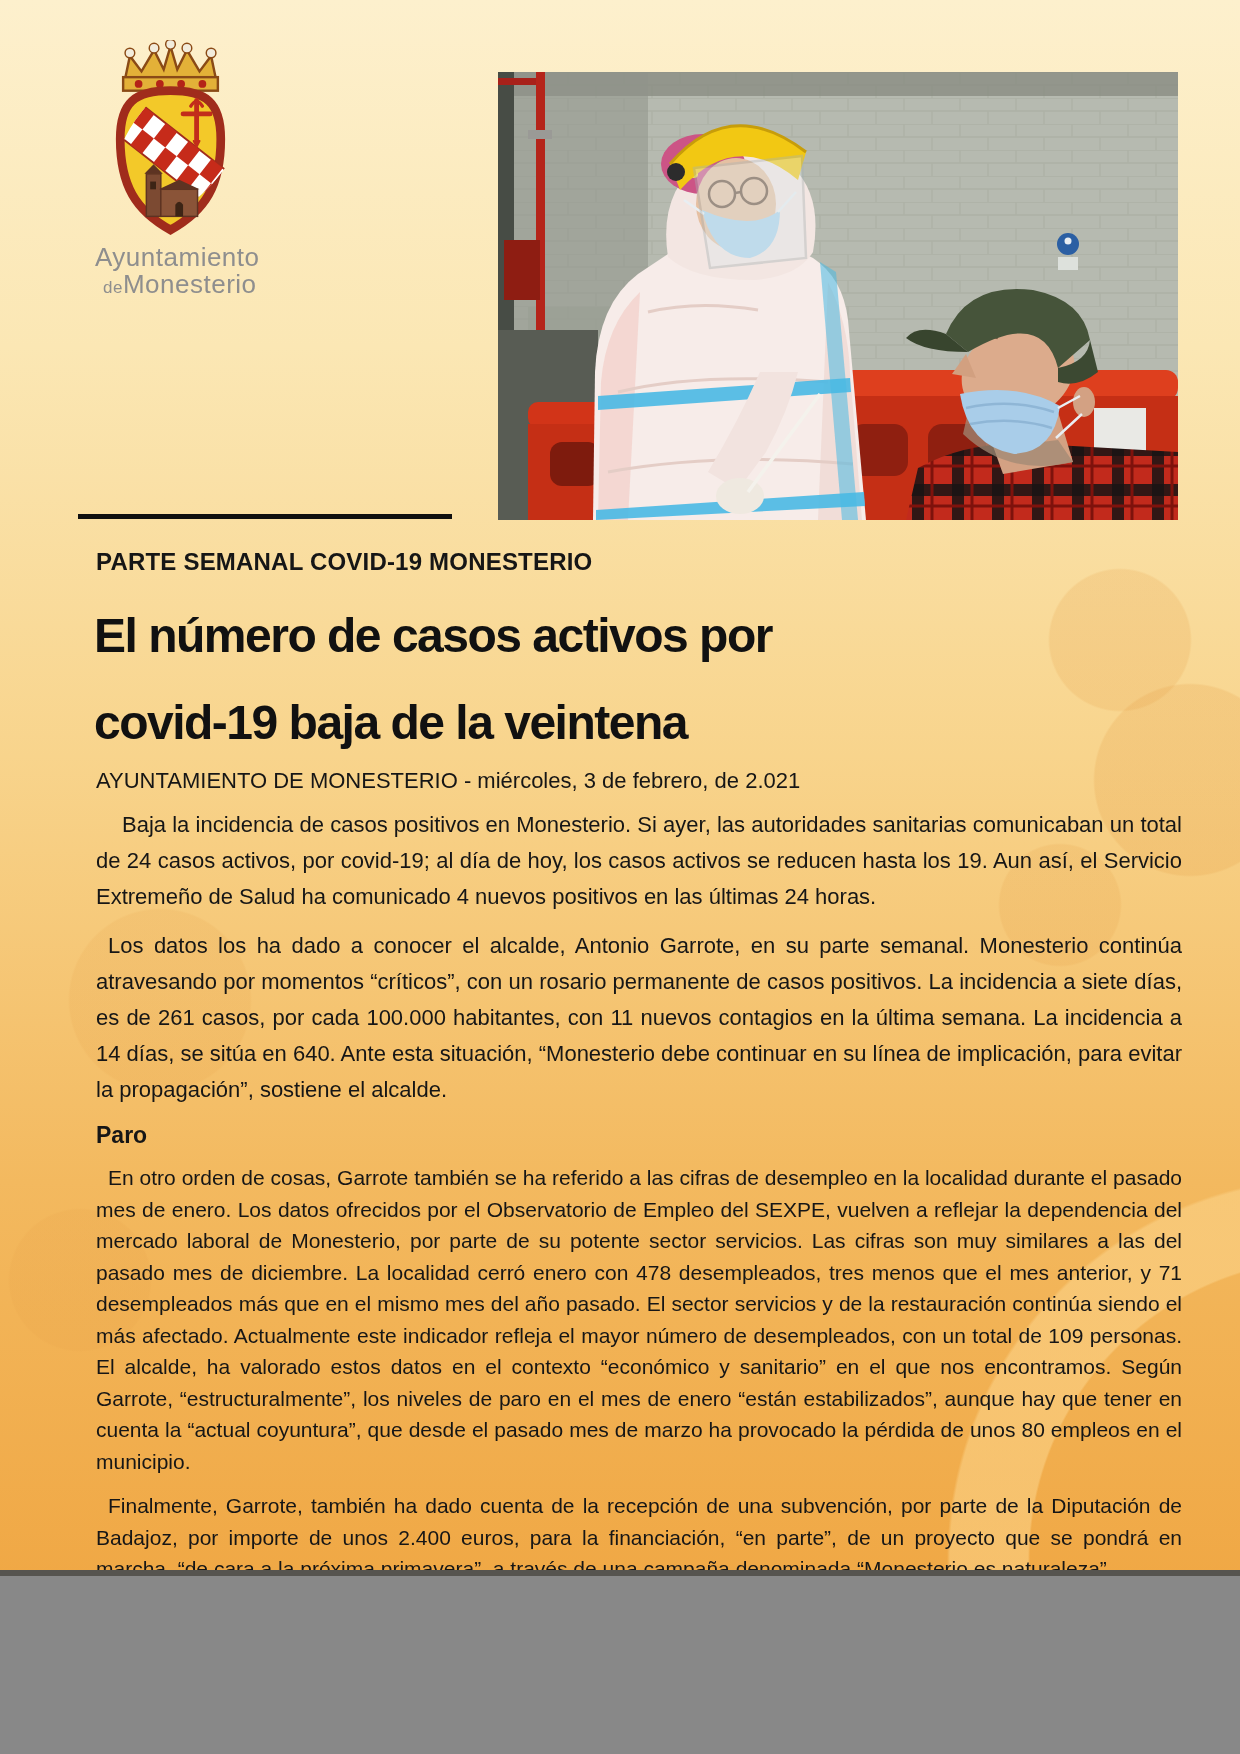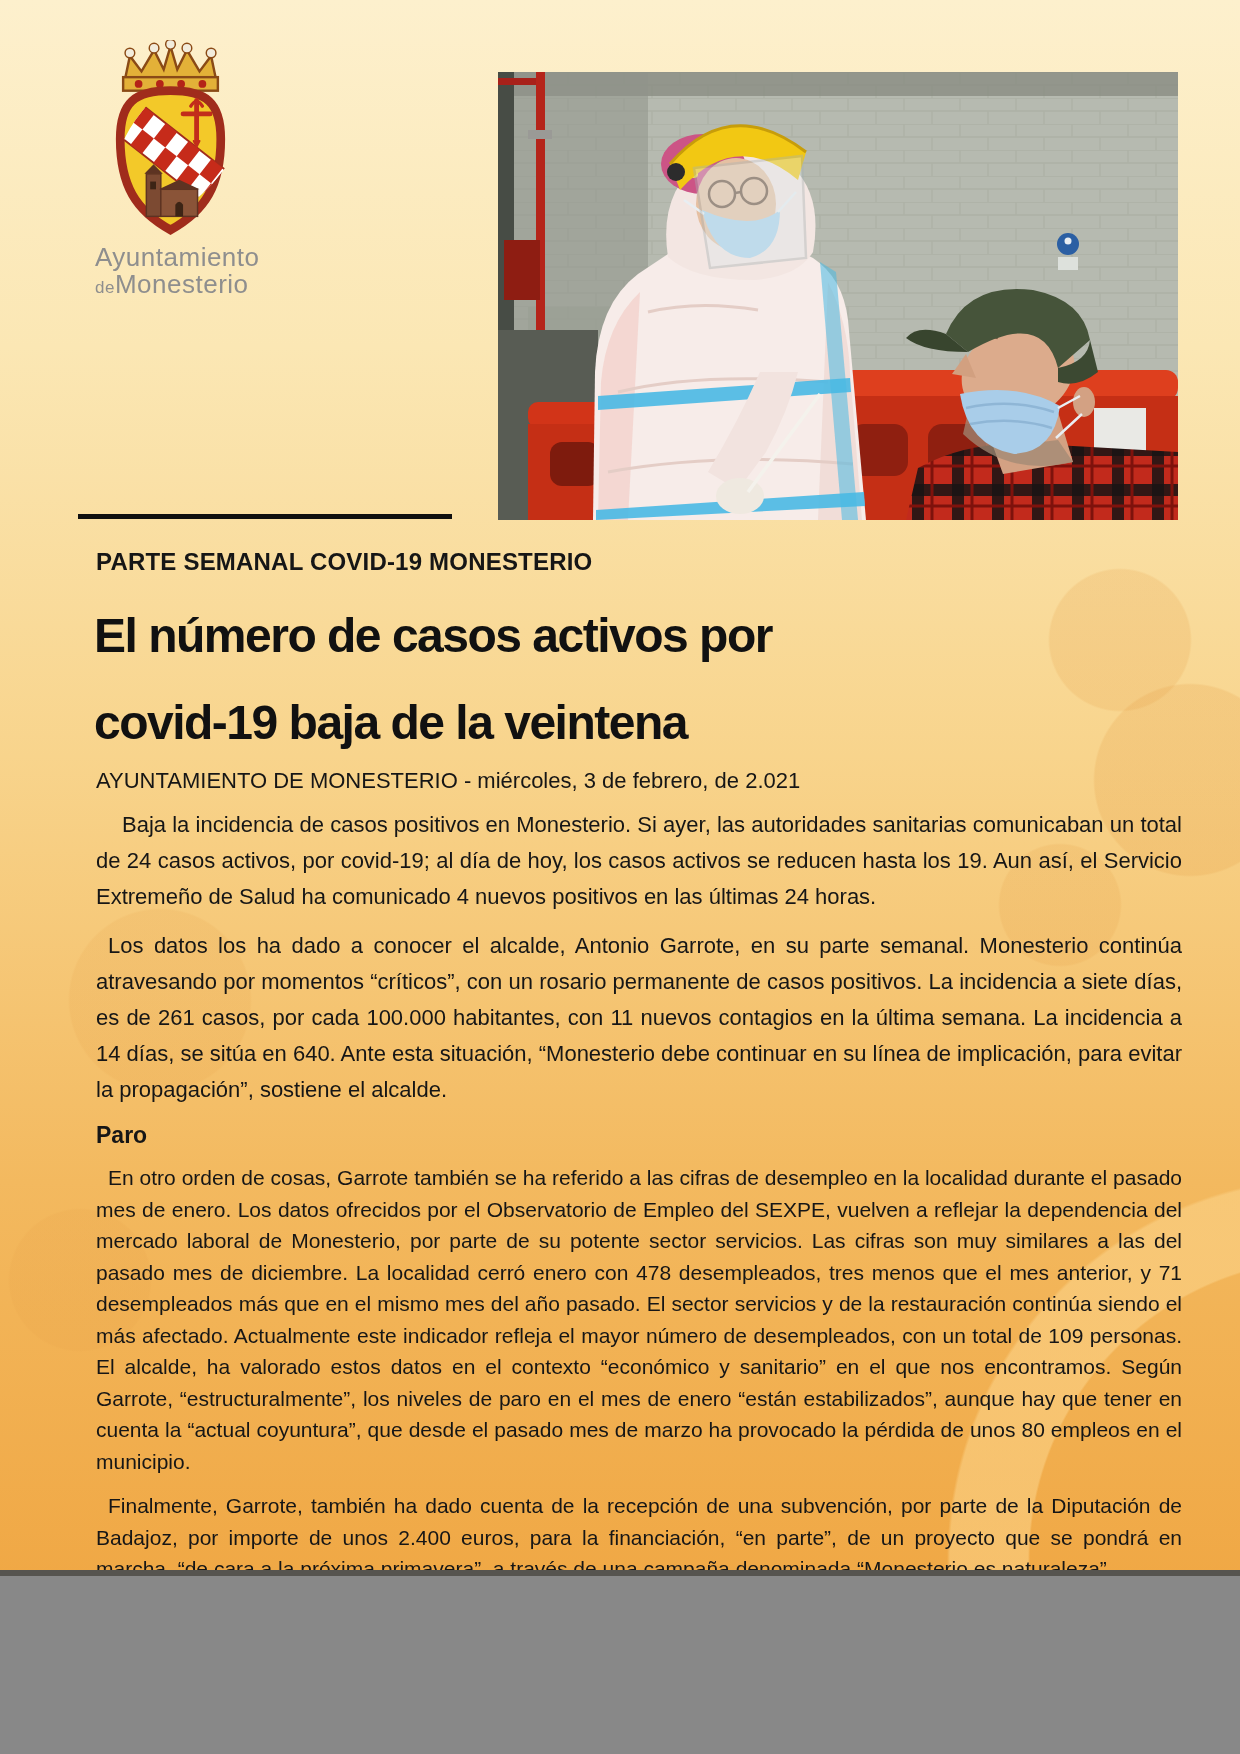--- a/index.html
+++ b/index.html
@@ -14,21 +14,21 @@
       radial-gradient(circle at 160px 1000px, rgba(228,158,70,.15) 0 90px, rgba(228,158,70,0) 92px),
       radial-gradient(circle at 80px 1280px, rgba(228,158,70,.15) 0 70px, rgba(228,158,70,0) 72px),
       linear-gradient(180deg,#fdf0cd 0%,#fbe7b4 22%,#f8d48c 48%,#f3b95f 75%,#f0a845 100%);
   }
   
   .logo{position:absolute;left:95px;top:40px;width:150px;}
   .logo svg{display:block;margin:0 auto;}
   .logo-text{margin-top:4px;text-align:center;color:#8e8e8e;line-height:1.05;}
   .logo-line1{font-size:26px;letter-spacing:.5px;}
   .logo-line2{font-size:26px;letter-spacing:.5px;}
-  .logo-de{font-size:17px;}
+  .logo-de{font-size:17px;margin-left:8px;}
   
   .stats{position:absolute;left:80px;top:296px;width:342px;}
   .stat-row{display:flex;justify-content:space-between;height:51px;align-items:flex-start;}
   .stat-label,.stat-value{font-size:28px;font-weight:700;color:#101010;letter-spacing:.2px;}
   .stats-divider{position:absolute;left:78px;top:514px;width:374px;height:5px;background:#101010;}
   
   .photo{position:absolute;left:498px;top:72px;width:680px;height:448px;overflow:hidden;}
   .photo svg{display:block;width:680px;height:448px;}
   
   .article{position:absolute;left:96px;top:548px;width:1086px;color:#161616;}

